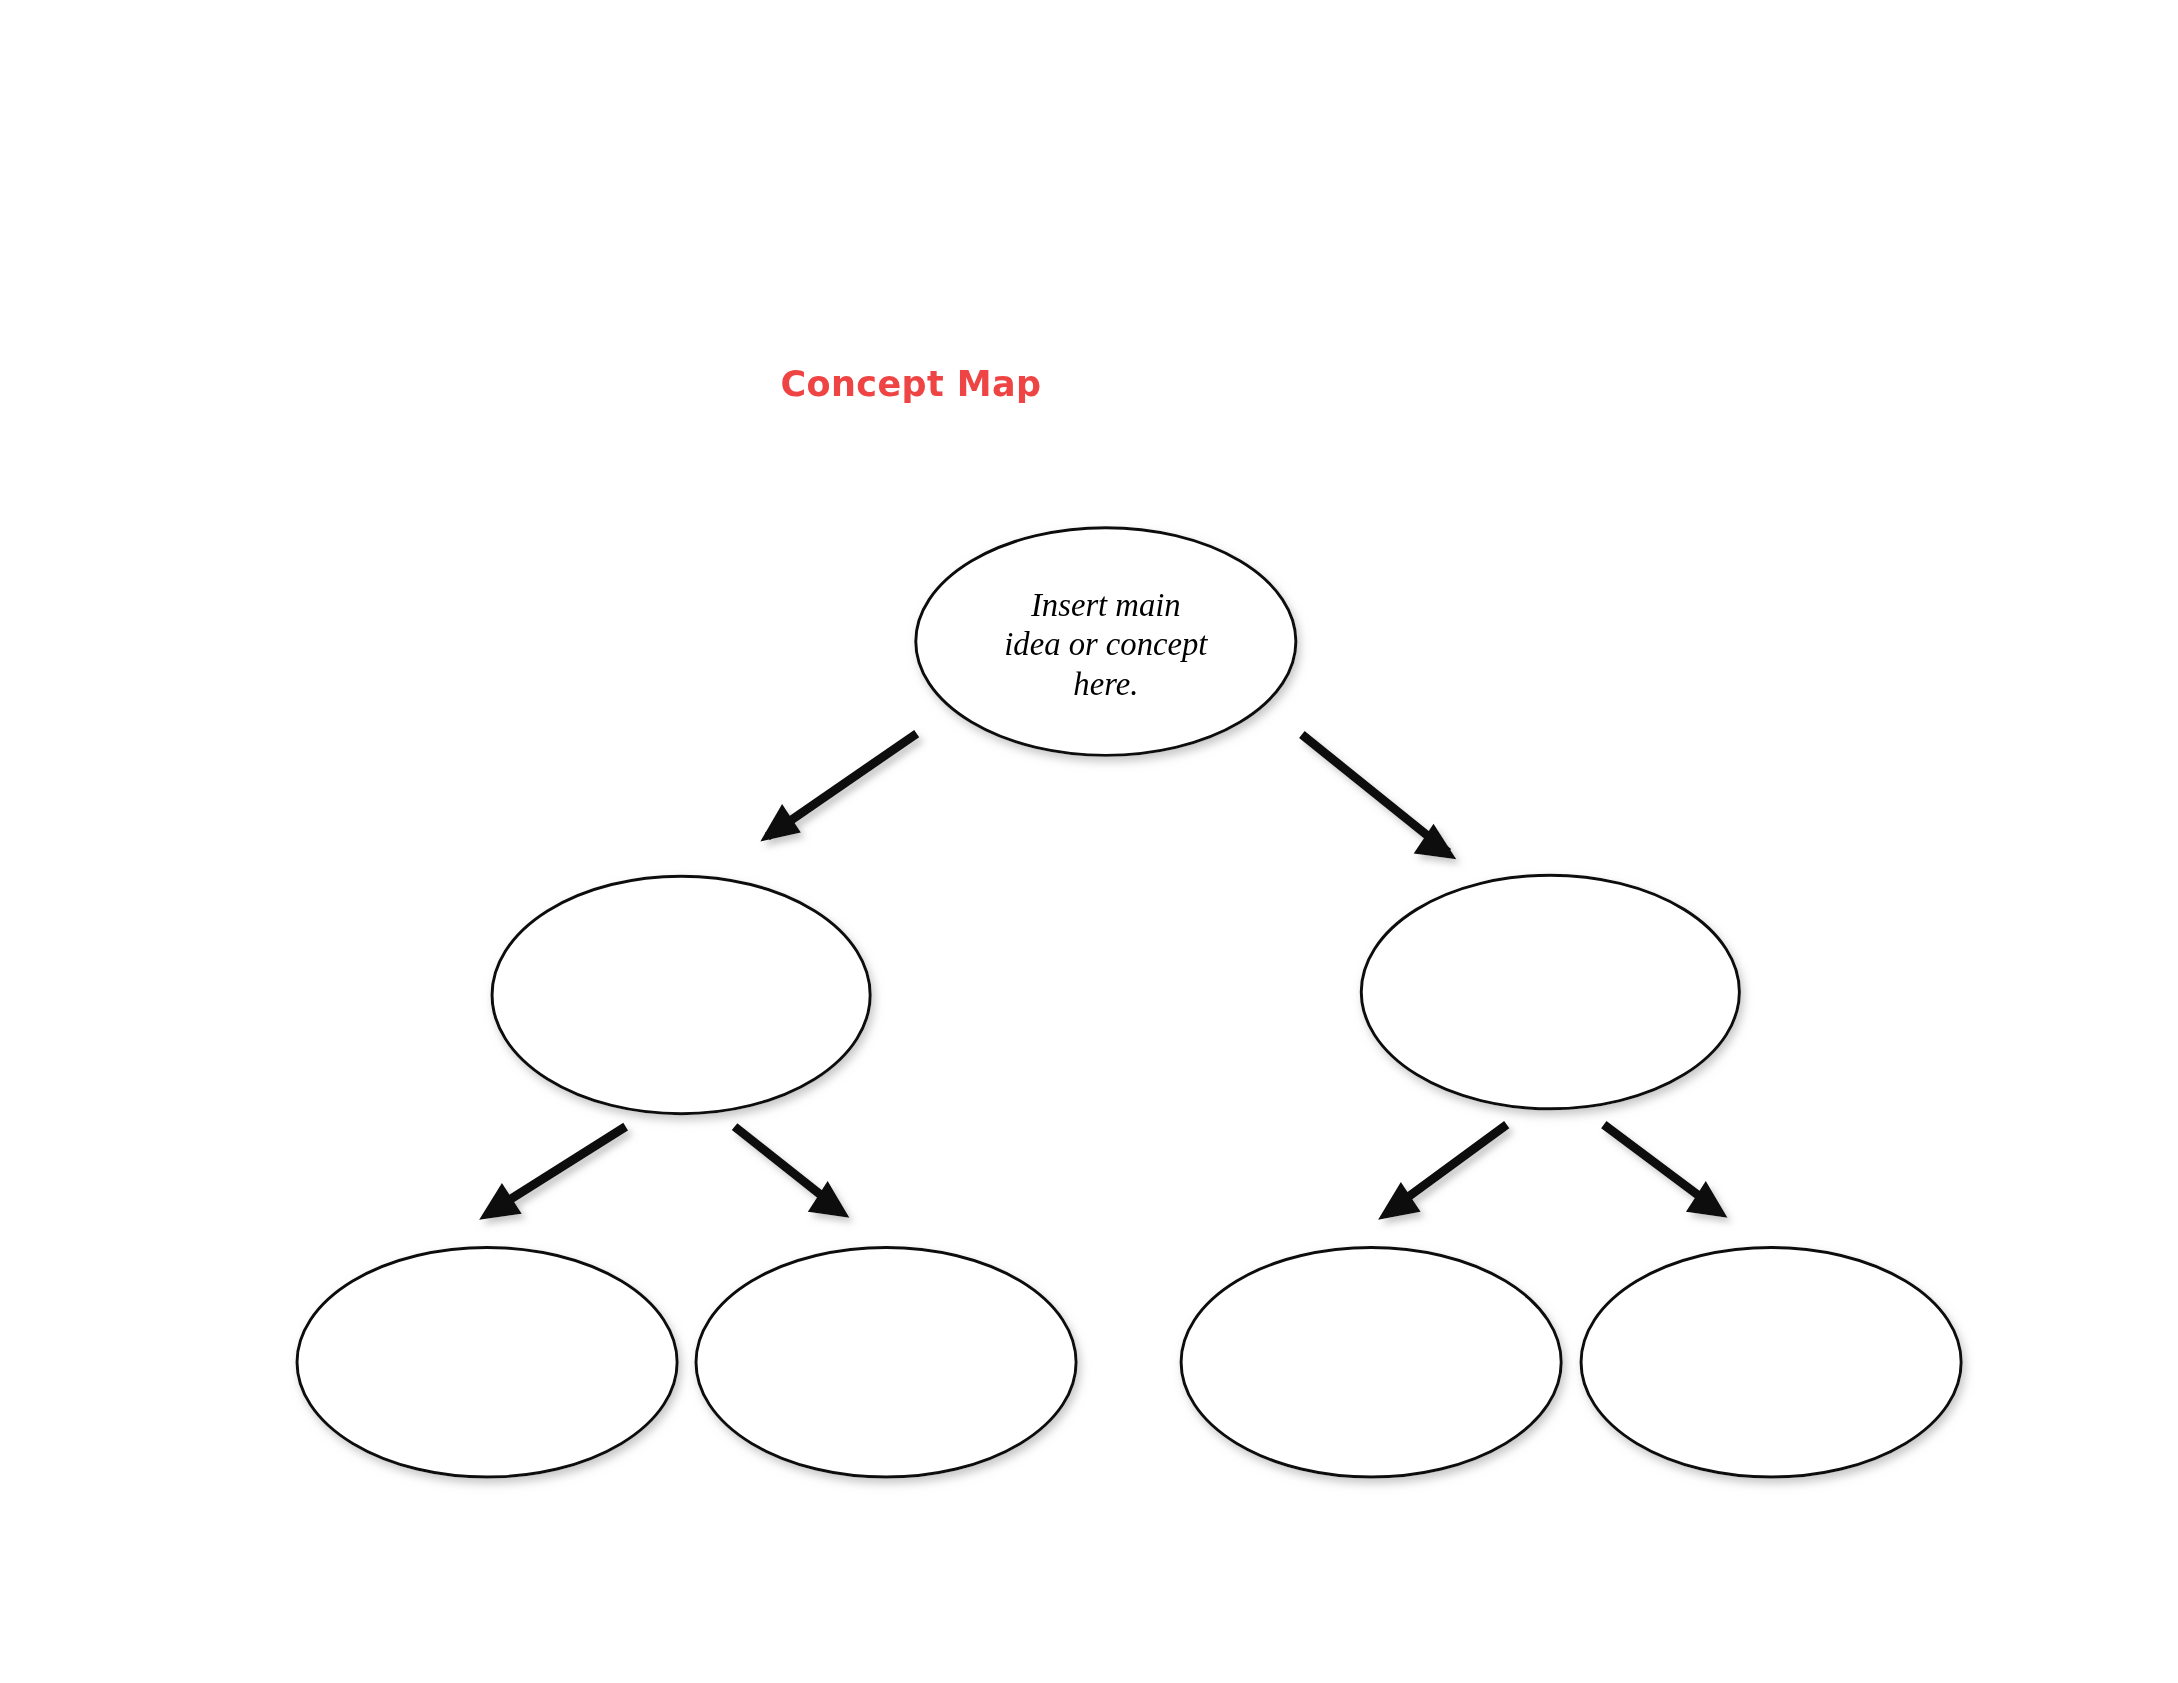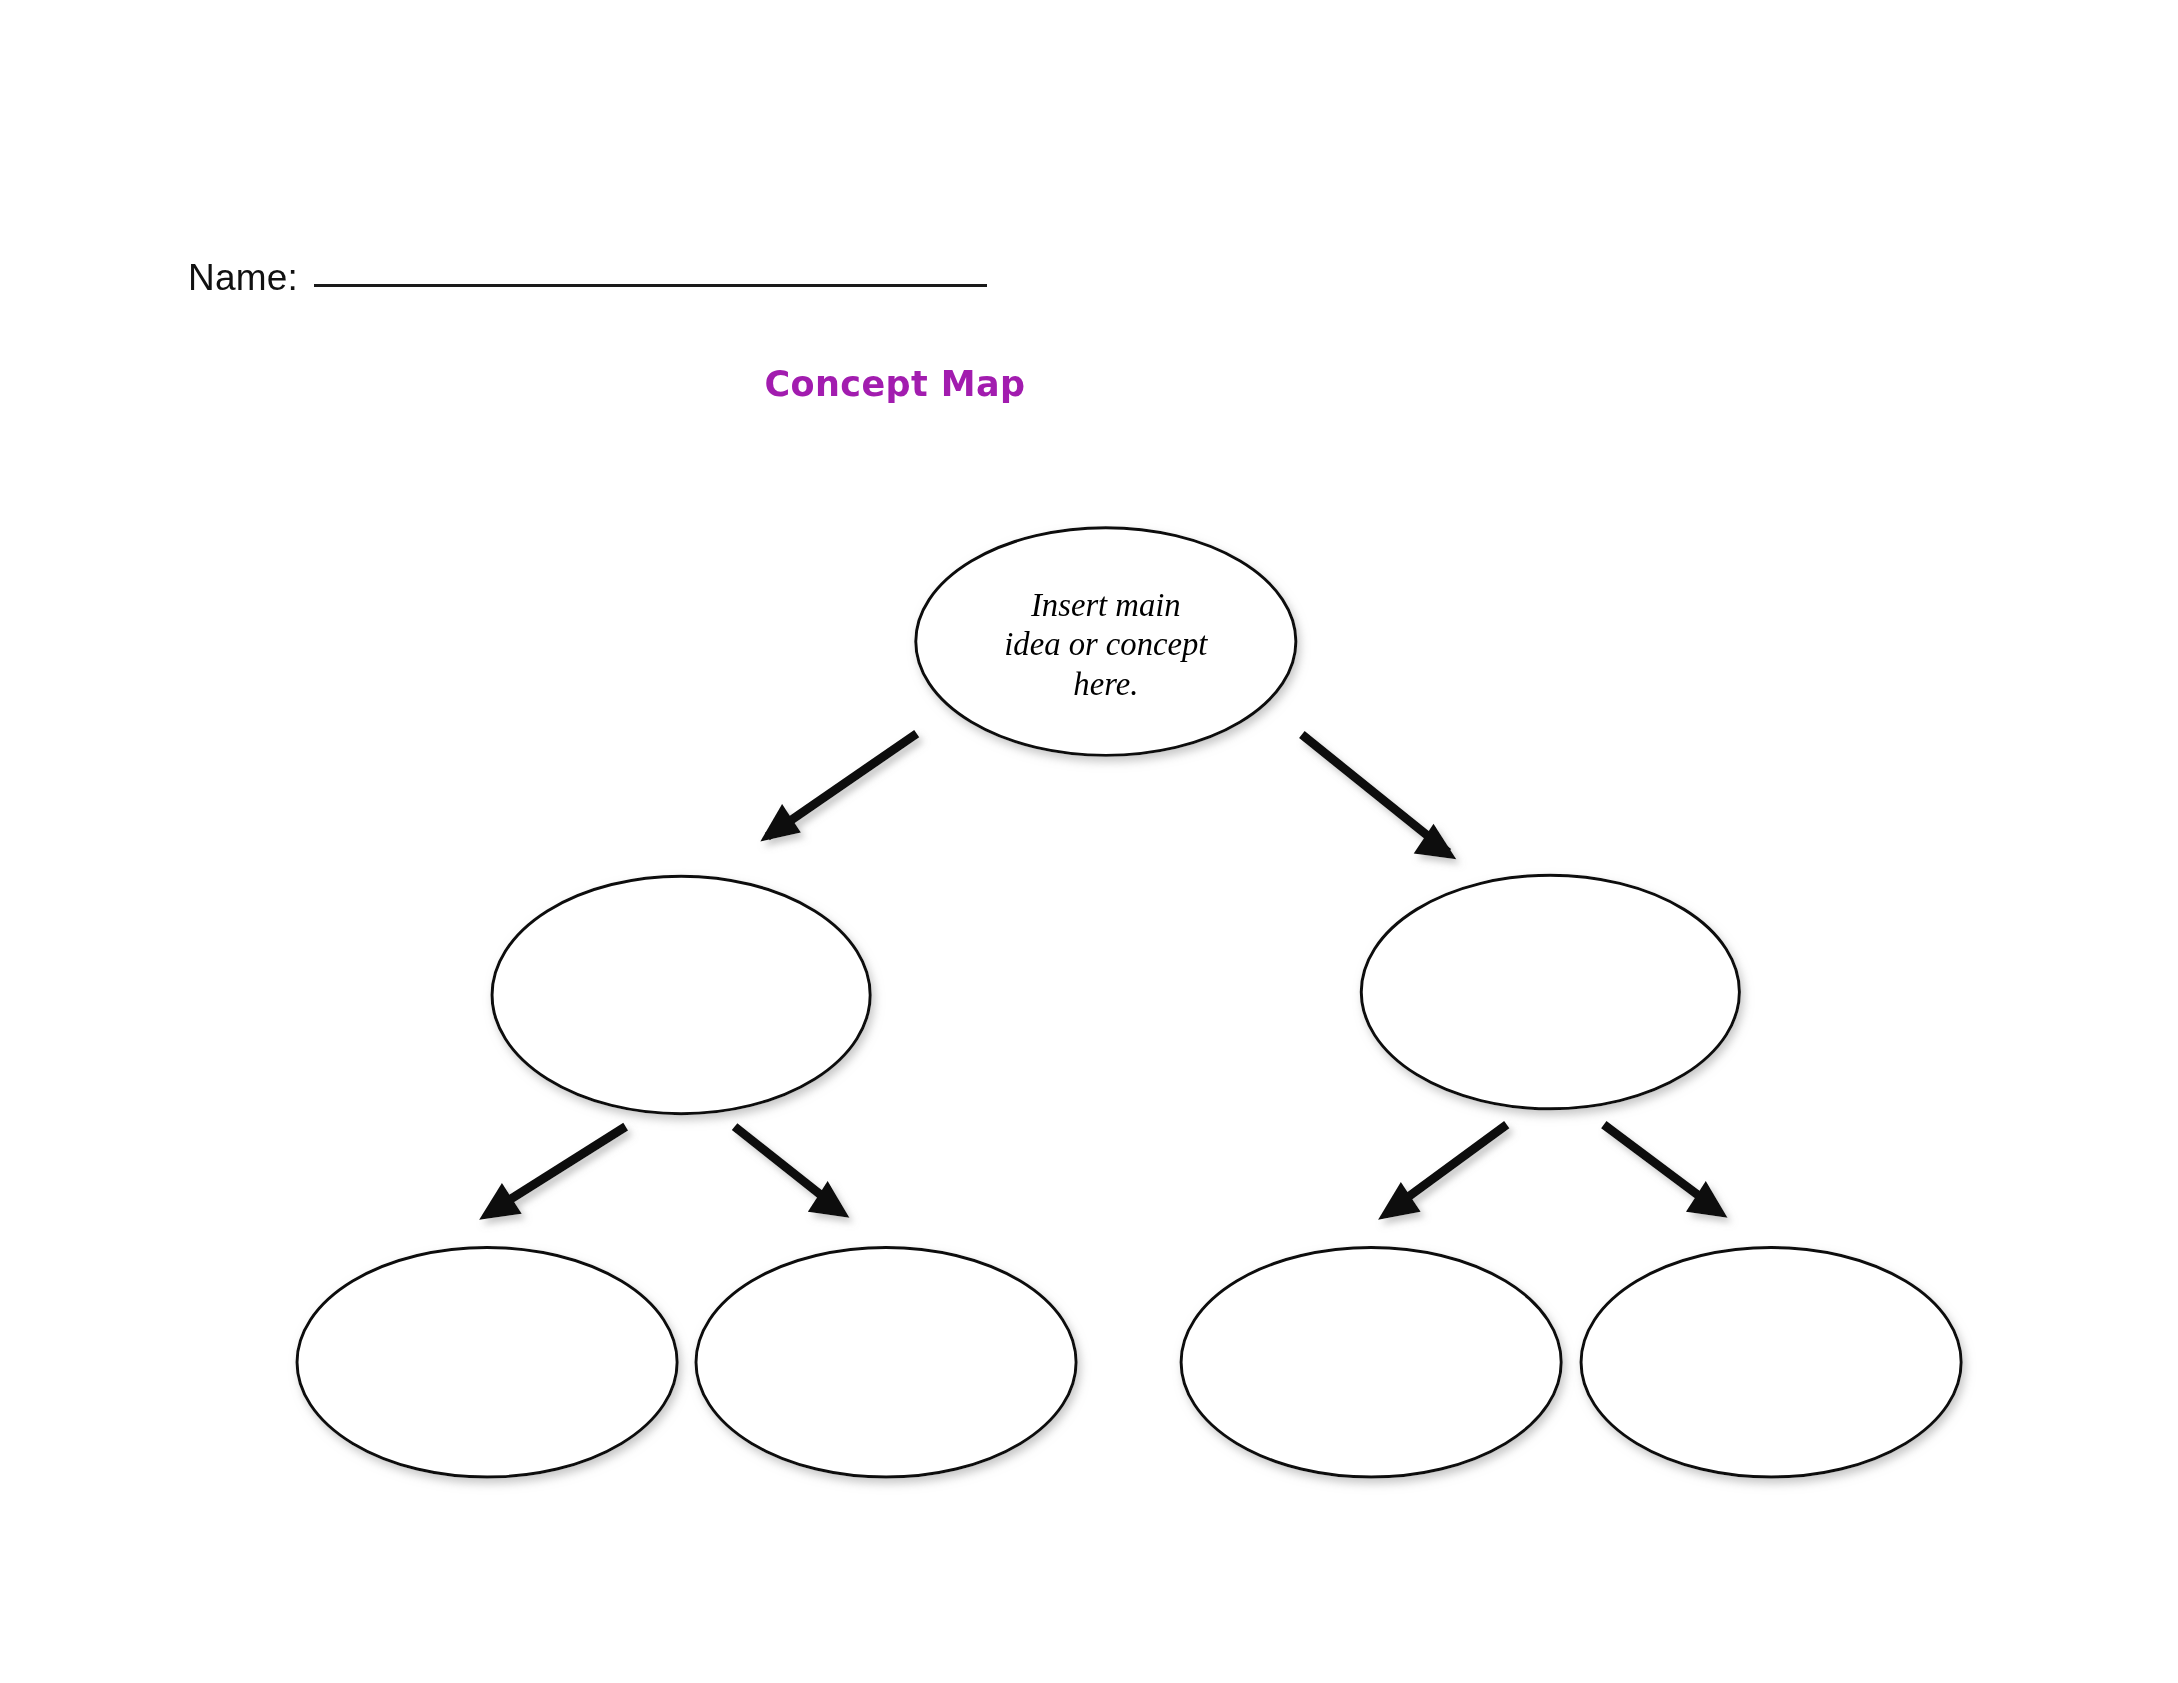--- a/index.html
+++ b/index.html
@@ -49,29 +49,29 @@
 
   #name-field { left: 188px; top: 259px; }
   #name-field .field-rule { width: 673px; }
 
   #date-field { left: 1298px; top: 259px; }
   #date-field .field-rule { width: 396px; }
 
   
   .title {
     position: absolute;
-    left: 0;
+    left: 16px;
     top: 364px;
     width: 1804px;
     text-align: center;
     font-family: "DejaVu Sans", sans-serif;
     font-size: 35px;
     font-weight: bold;
     letter-spacing: 0.4px;
-    color: #a21caf;
+    color: #ef4444;
   }
   
   .title > span { position: relative; left: -7px; }
 
   
   .diagram {
     position: absolute;
     left: 0;
     top: 0;
     width: 2178px;
@@ -104,24 +104,20 @@
     font-style: italic;
     font-size: 33px;
     fill: #000000;
   }
 </style>
 </head>
 <body>
 
 <div class="page">
 
-  <div class="field" id="name-field">
-    <span class="field-label">Name:</span>
-    <span class="field-rule"></span>
-  </div>
 
 
   <div class="title">
     <span>Concept Map</span>
   </div>
 
   <div class="diagram">
     <svg viewBox="0 0 2200 1700" xmlns="http://www.w3.org/2000/svg">
       <defs>
         <filter id="soft-shadow" x="-30%" y="-30%" width="170%" height="170%">

